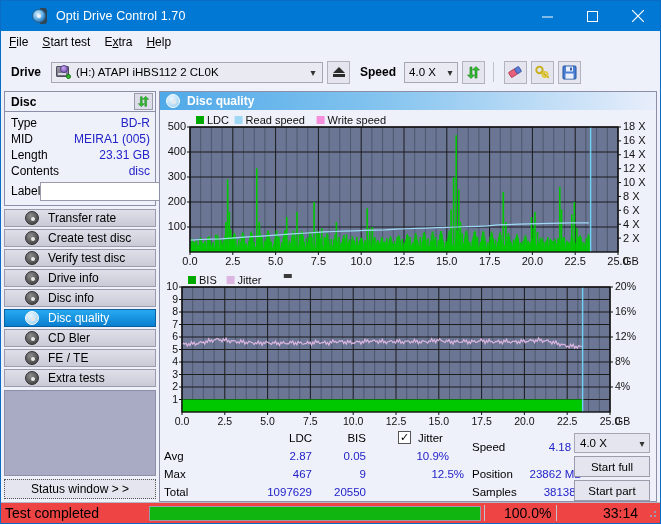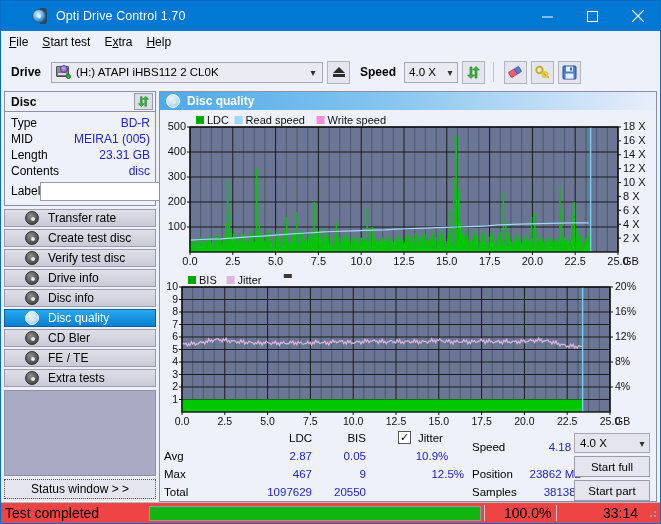--- a/index.html
+++ b/index.html
@@ -1351,21 +1351,21 @@
         <div class="stat-col" style="left:4px; top:56px;">Total</div>
 
         <div class="stat-col bluev" style="left:80px; top:20px; width:72px; text-align:right;">2.87</div>
         <div class="stat-col bluev" style="left:80px; top:38px; width:72px; text-align:right;">467</div>
         <div class="stat-col bluev" style="left:60px; top:56px; width:92px; text-align:right;">1097629</div>
 
         <div class="stat-col bluev" style="left:150px; top:20px; width:56px; text-align:right;">0.05</div>
         <div class="stat-col bluev" style="left:150px; top:38px; width:56px; text-align:right;">9</div>
         <div class="stat-col bluev" style="left:140px; top:56px; width:66px; text-align:right;">20550</div>
 
-        <div class="stat-col bluev" style="left:236px; top:20px; width:72px; text-align:center;">10.9%</div>
+        <div class="stat-col bluev" style="left:217px; top:20px; width:72px; text-align:right;">10.9%</div>
         <div class="stat-col bluev" style="left:232px; top:38px; width:72px; text-align:right;">12.5%</div>
 
         <div class="stat-col" style="left:312px; top:11px;">Speed</div>
         <div class="stat-col bluev" style="left:356px; top:11px; width:66px; text-align:right;">4.18 X</div>
 
         <div class="stat-col" style="left:312px; top:38px;">Position</div>
         <div class="stat-col bluev" style="left:340px; top:38px; width:82px; text-align:right;">23862 MB</div>
 
         <div class="stat-col" style="left:312px; top:56px;">Samples</div>
         <div class="stat-col bluev" style="left:340px; top:56px; width:82px; text-align:right;">381387</div>

